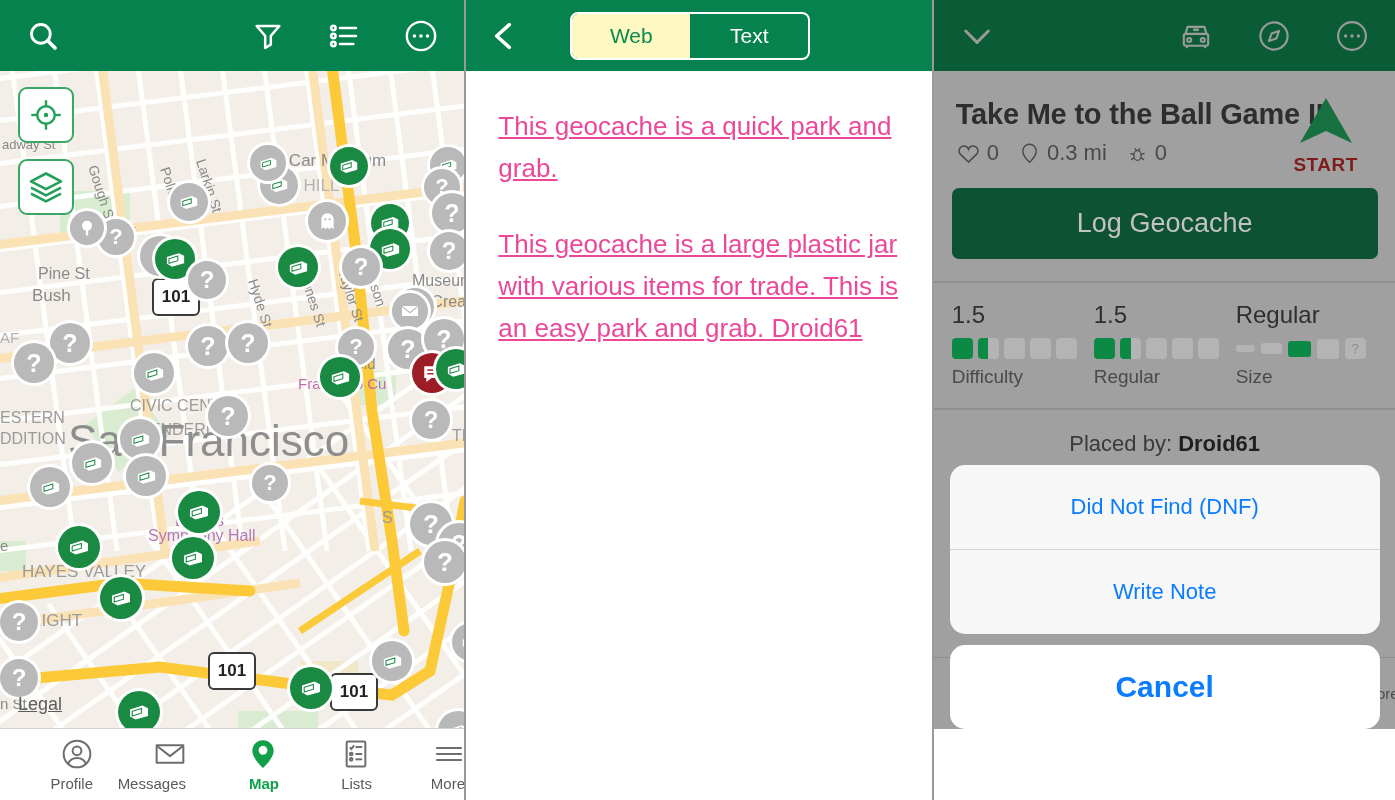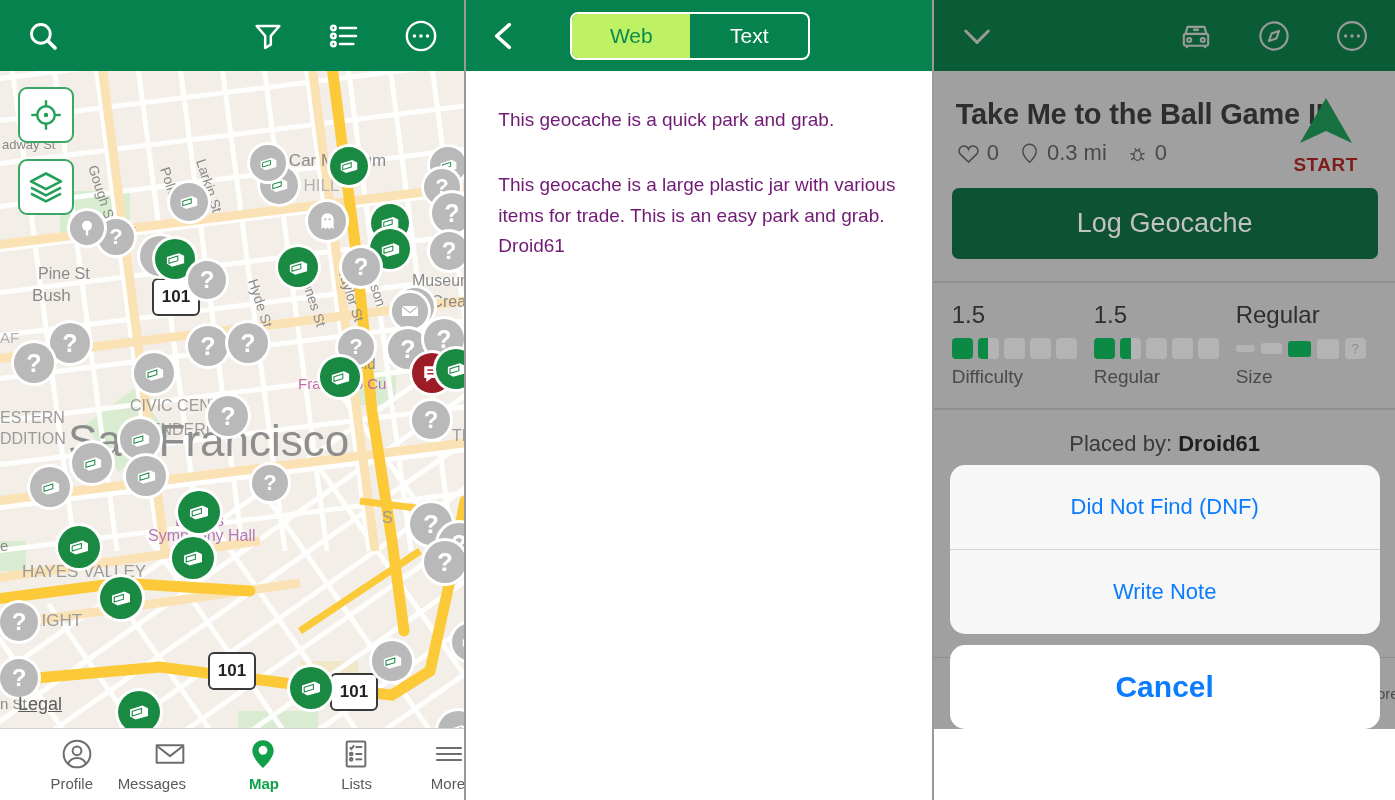--- a/index.html
+++ b/index.html
@@ -40,23 +40,23 @@
           display:flex;align-items:center;}
   .tab{flex:1;display:flex;flex-direction:column;align-items:flex-end;justify-content:center;gap:5px;}
   .tab .lbl{font-size:15px;color:#5a5a5a;}
   .tab.active .lbl{color:#10a04a;font-weight:bold;}
 
   
   #mid{width:466px;border-right:2px solid #9a9a9a;}
   #mid .hdr{background:#05824e;padding:0 22px;}
   .seg{display:flex;border:2px solid #fff;border-radius:8px;overflow:hidden;width:236px;height:44px;margin-left:50px;}
   .seg div{flex:1;display:flex;align-items:center;justify-content:center;font-size:21px;}
-  .seg .on{background:#bef264;color:#0b8a50;}
+  .seg .on{background:#fef9c3;color:#0b8a50;}
   .seg .off{background:transparent;color:#fff;}
-  .desc{padding:34px 32px 0 32px;font-size:19px;line-height:1.62;color:#701a75;}
+  .desc{padding:34px 32px 0 32px;font-size:26px;line-height:1.62;color:#ec4899;text-decoration:underline;}
   .desc p{margin:0 0 34px 0;}
 
   
   #right{width:462px;}
   #right .hdr{background:#0a5c36;padding:0 26px;justify-content:space-between;}
   .rbody{position:absolute;top:71px;left:0;width:462px;height:658px;background:#a0a0a0;}
 
   .cache-top{padding:22px 22px 0 22px;position:relative;}
   .cache-type{font-size:19px;color:#4f4f4f;}
   .cache-title{font-size:29px;font-weight:bold;color:#2e2e2e;margin-top:5px;letter-spacing:-.2px;}

